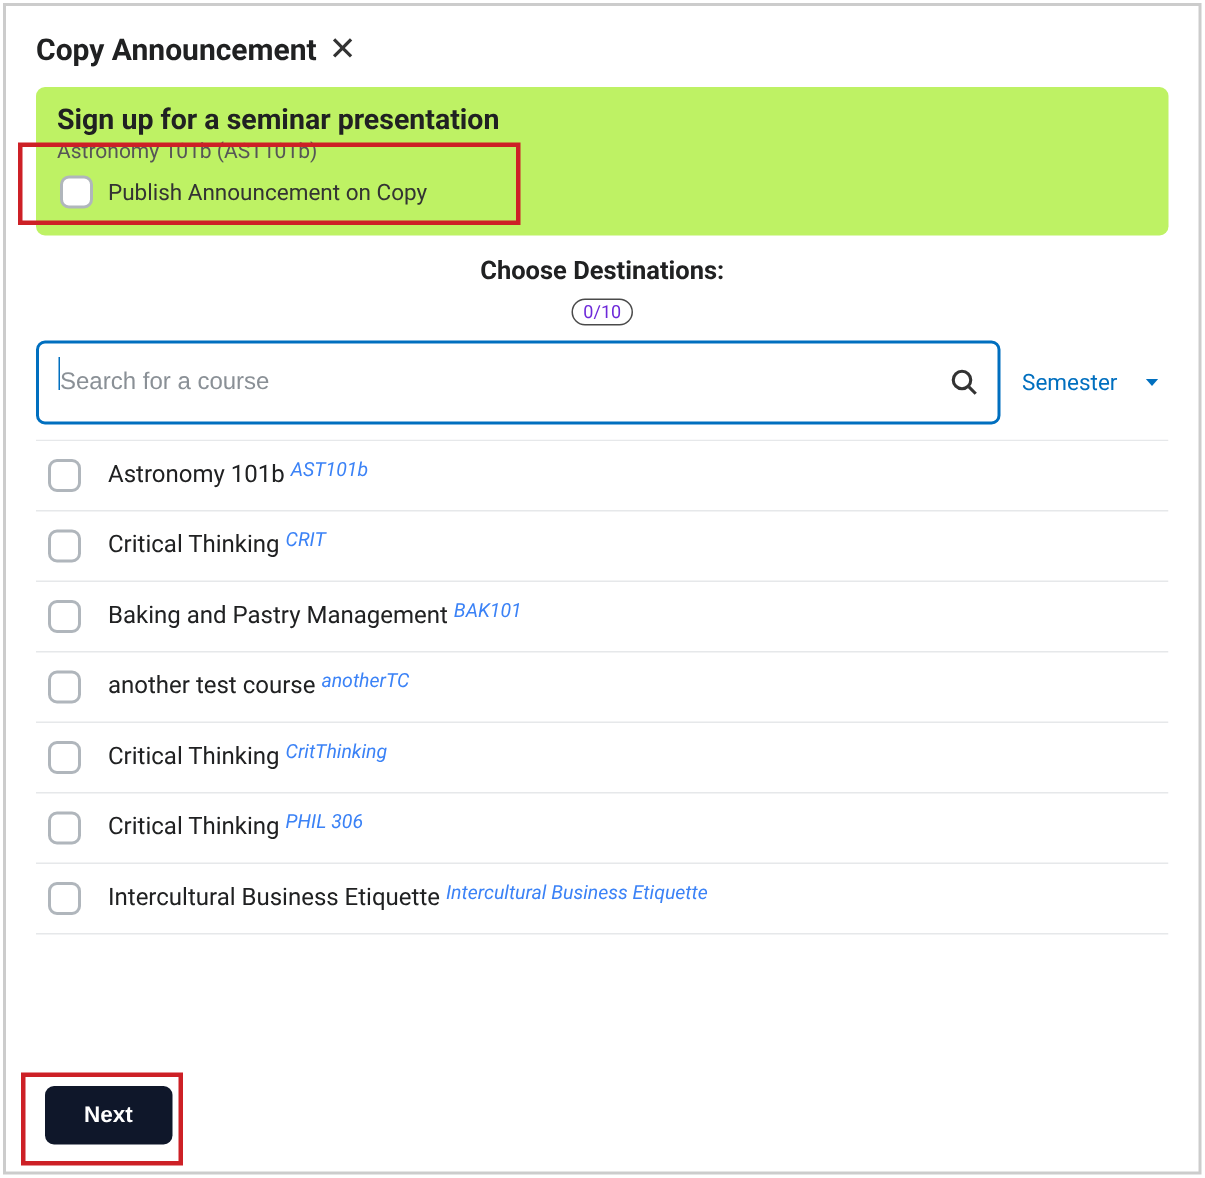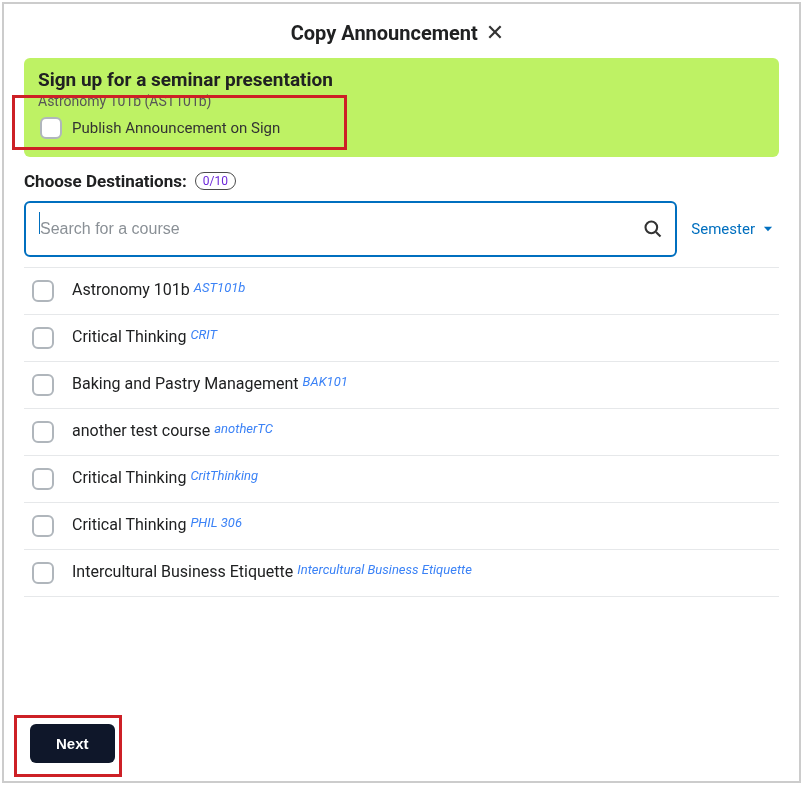--- a/index.html
+++ b/index.html
@@ -19,21 +19,21 @@
     height: 781px;
     margin: 2px;
     position: relative;
     display: flex;
     flex-direction: column;
     background: #fff;
   }
   .dialog-header {
     display: flex;
     align-items: center;
-    justify-content: center;
+    justify-content: flex-start;
     padding: 14px 20px 10px 20px;
   }
   .dialog-title {
     font-size: 20px;
     font-weight: 700;
     color: #202122;
   }
   .close-btn {
     background: none;
     border: none;
@@ -94,20 +94,21 @@
     flex: 1;
     display: flex;
     flex-direction: column;
     min-height: 0;
   }
   .dest-header {
     display: flex;
     align-items: center;
     gap: 8px;
     margin-bottom: 10px;
+    flex-direction: column;
   }
   .dest-label {
     font-size: 17px;
     font-weight: 700;
     color: #202122;
   }
   .dest-count {
     border: 1.5px solid #4a4a4a;
     border-radius: 999px;
     font-size: 12px;
@@ -141,21 +142,21 @@
   }
   .search-input::placeholder { color: #8a9096; }
   .search-icon {
     width: 20px;
     height: 20px;
     color: #333;
   }
   .semester-filter {
     display: flex;
     align-items: center;
-    gap: 6px;
+    gap: 16px;
     color: #006fbf;
     font-size: 15px;
     cursor: pointer;
     padding-right: 4px;
   }
   .chevron-down {
     width: 14px;
     height: 14px;
   }
   .course-list-wrap {
@@ -228,21 +229,21 @@
     </button>
   </div>
 
   <div class="highlight-red-1"></div>
 
   <div class="announcement-box">
     <div class="ann-title">Sign up for a seminar presentation</div>
     <div class="ann-sub">Astronomy 101b (AST101b)</div>
     <div class="publish-row">
       <div class="checkbox"></div>
-      <span class="publish-label">Publish Announcement on Sign</span>
+      <span class="publish-label">Publish Announcement on Copy</span>
     </div>
   </div>
 
   <div class="destinations-section">
     <div class="dest-header">
       <span class="dest-label">Choose Destinations:</span>
       <span class="dest-count">0/10</span>
     </div>
 
     <div class="search-row">

